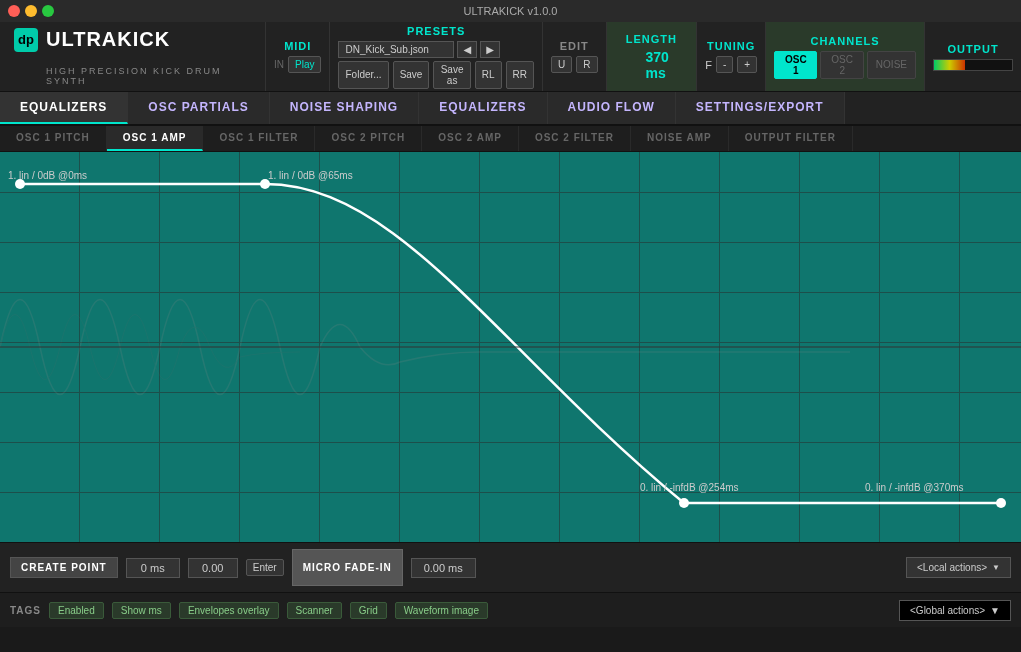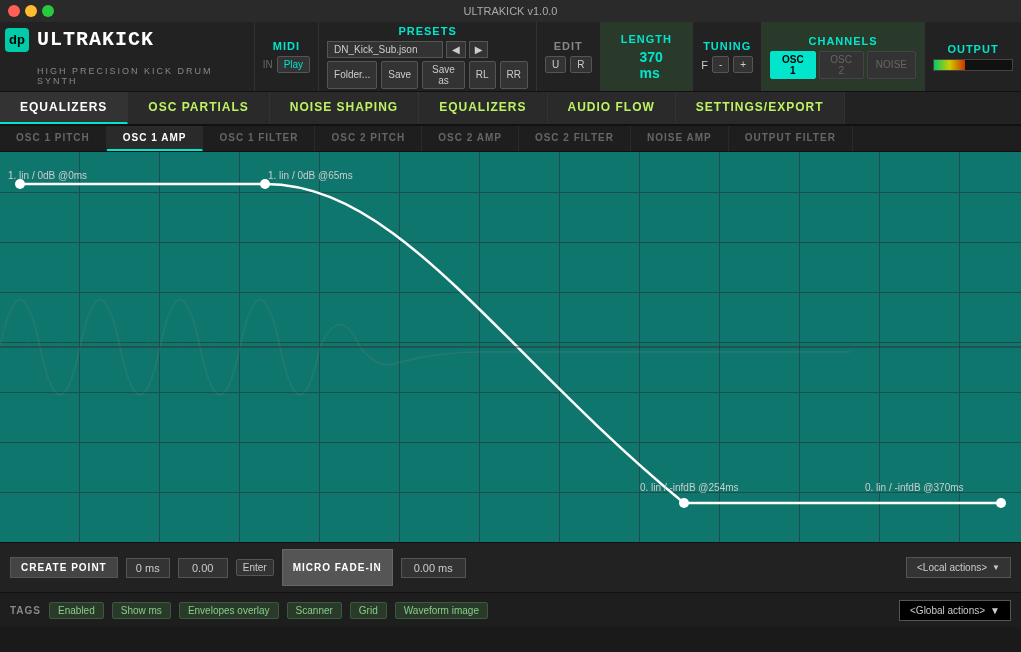--- a/index.html
+++ b/index.html
@@ -39,21 +39,21 @@
       height: 70px;
       display: flex;
       align-items: stretch;
       border-bottom: 1px solid #111;
     }
 
     .logo-section {
       display: flex;
       flex-direction: column;
       justify-content: center;
-      padding: 0 5px;
+      padding: 0 14px;
       min-width: 200px;
       gap: 12px;
     }
     .logo-top {
       display: flex;
       align-items: center;
       gap: 8px;
     }
     .logo-dp {
       background: #00ccaa;
@@ -65,21 +65,20 @@
       border-radius: 4px;
       display: flex;
       align-items: center;
       justify-content: center;
     }
     .logo-text {
       color: #fff;
       font-size: 20px;
       font-weight: bold;
       letter-spacing: 1px;
-      font-family: Liberation Mono, monospace;
     }
     .logo-sub {
       color: #888;
       font-size: 9px;
       letter-spacing: 2px;
       margin-top: 2px;
       margin-left: 32px;
     }
 
     .topbar-section {
@@ -293,21 +292,21 @@
       background: #222;
       display: flex;
       border-bottom: 2px solid #111;
     }
     .main-tab {
       padding: 8px 20px;
       font-size: 12px;
       font-weight: bold;
       letter-spacing: 1px;
       cursor: pointer;
-      color: #bef264;
+      color: #c4b5fd;
       border-right: 1px solid #333;
       background: #2a2a2a;
     }
     .main-tab.active {
       color: #fff;
       background: #333;
       border-bottom: 2px solid #00e5cc;
     }
 
     
@@ -592,21 +591,21 @@
   </svg>
 
   <div class="env-label" style="left:8px; top:18px;">1. lin / 0dB @0ms</div>
   <div class="env-label" style="left:268px; top:18px;">1. lin / 0dB @65ms</div>
   <div class="env-label" style="left:640px; top:330px;">0. lin / -infdB @254ms</div>
   <div class="env-label" style="left:865px; top:330px;">0. lin / -infdB @370ms</div>
 </div>
 
 <div id="bottom-controls">
   <button class="create-point-btn">CREATE POINT</button>
-  <input class="bottom-input" type="text" value="0 ms" style="width: 44px;">
+  <input class="bottom-input" type="text" value="0 ms" style="width: 54px;">
   <input class="bottom-input" type="text" value="0.00" style="width: 50px;">
   <button class="tb-btn">Enter</button>
 
   <button class="micro-fade-btn">MICRO FADE-IN</button>
   <input class="bottom-input" type="text" value="0.00 ms" style="width: 65px;">
 
   <div class="spacer"></div>
 
   <button class="local-actions-btn">
     <span>&lt;Local actions&gt;</span>

